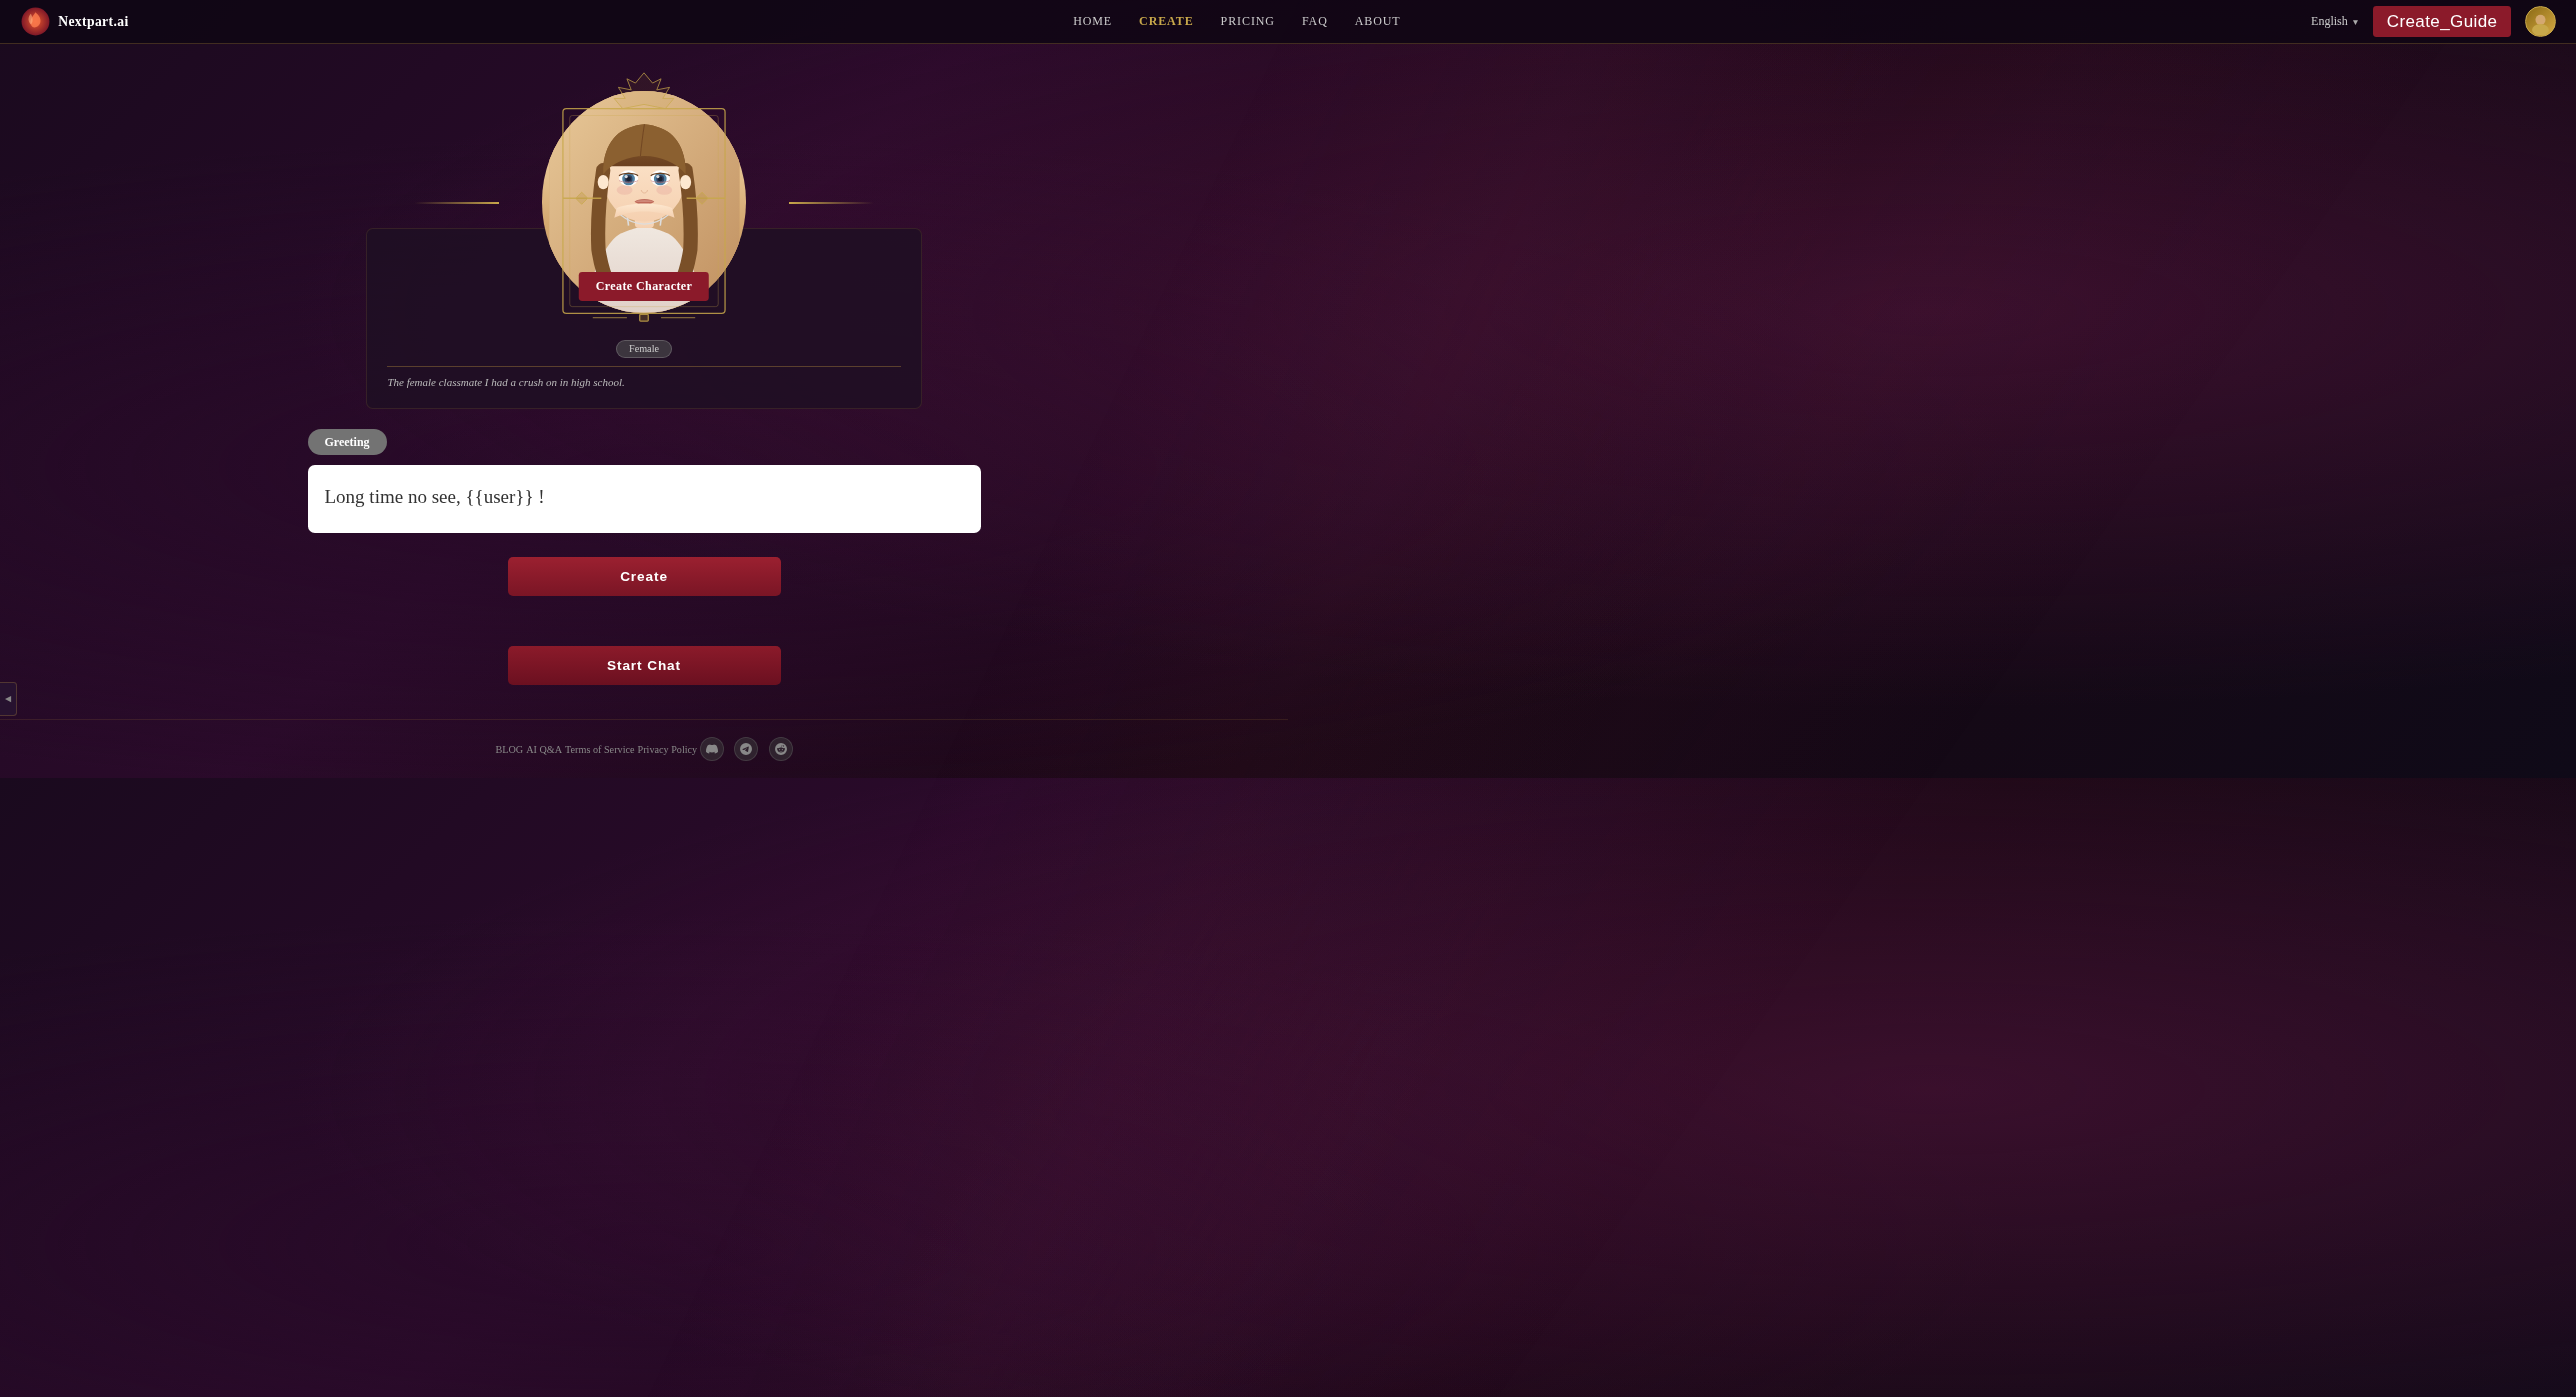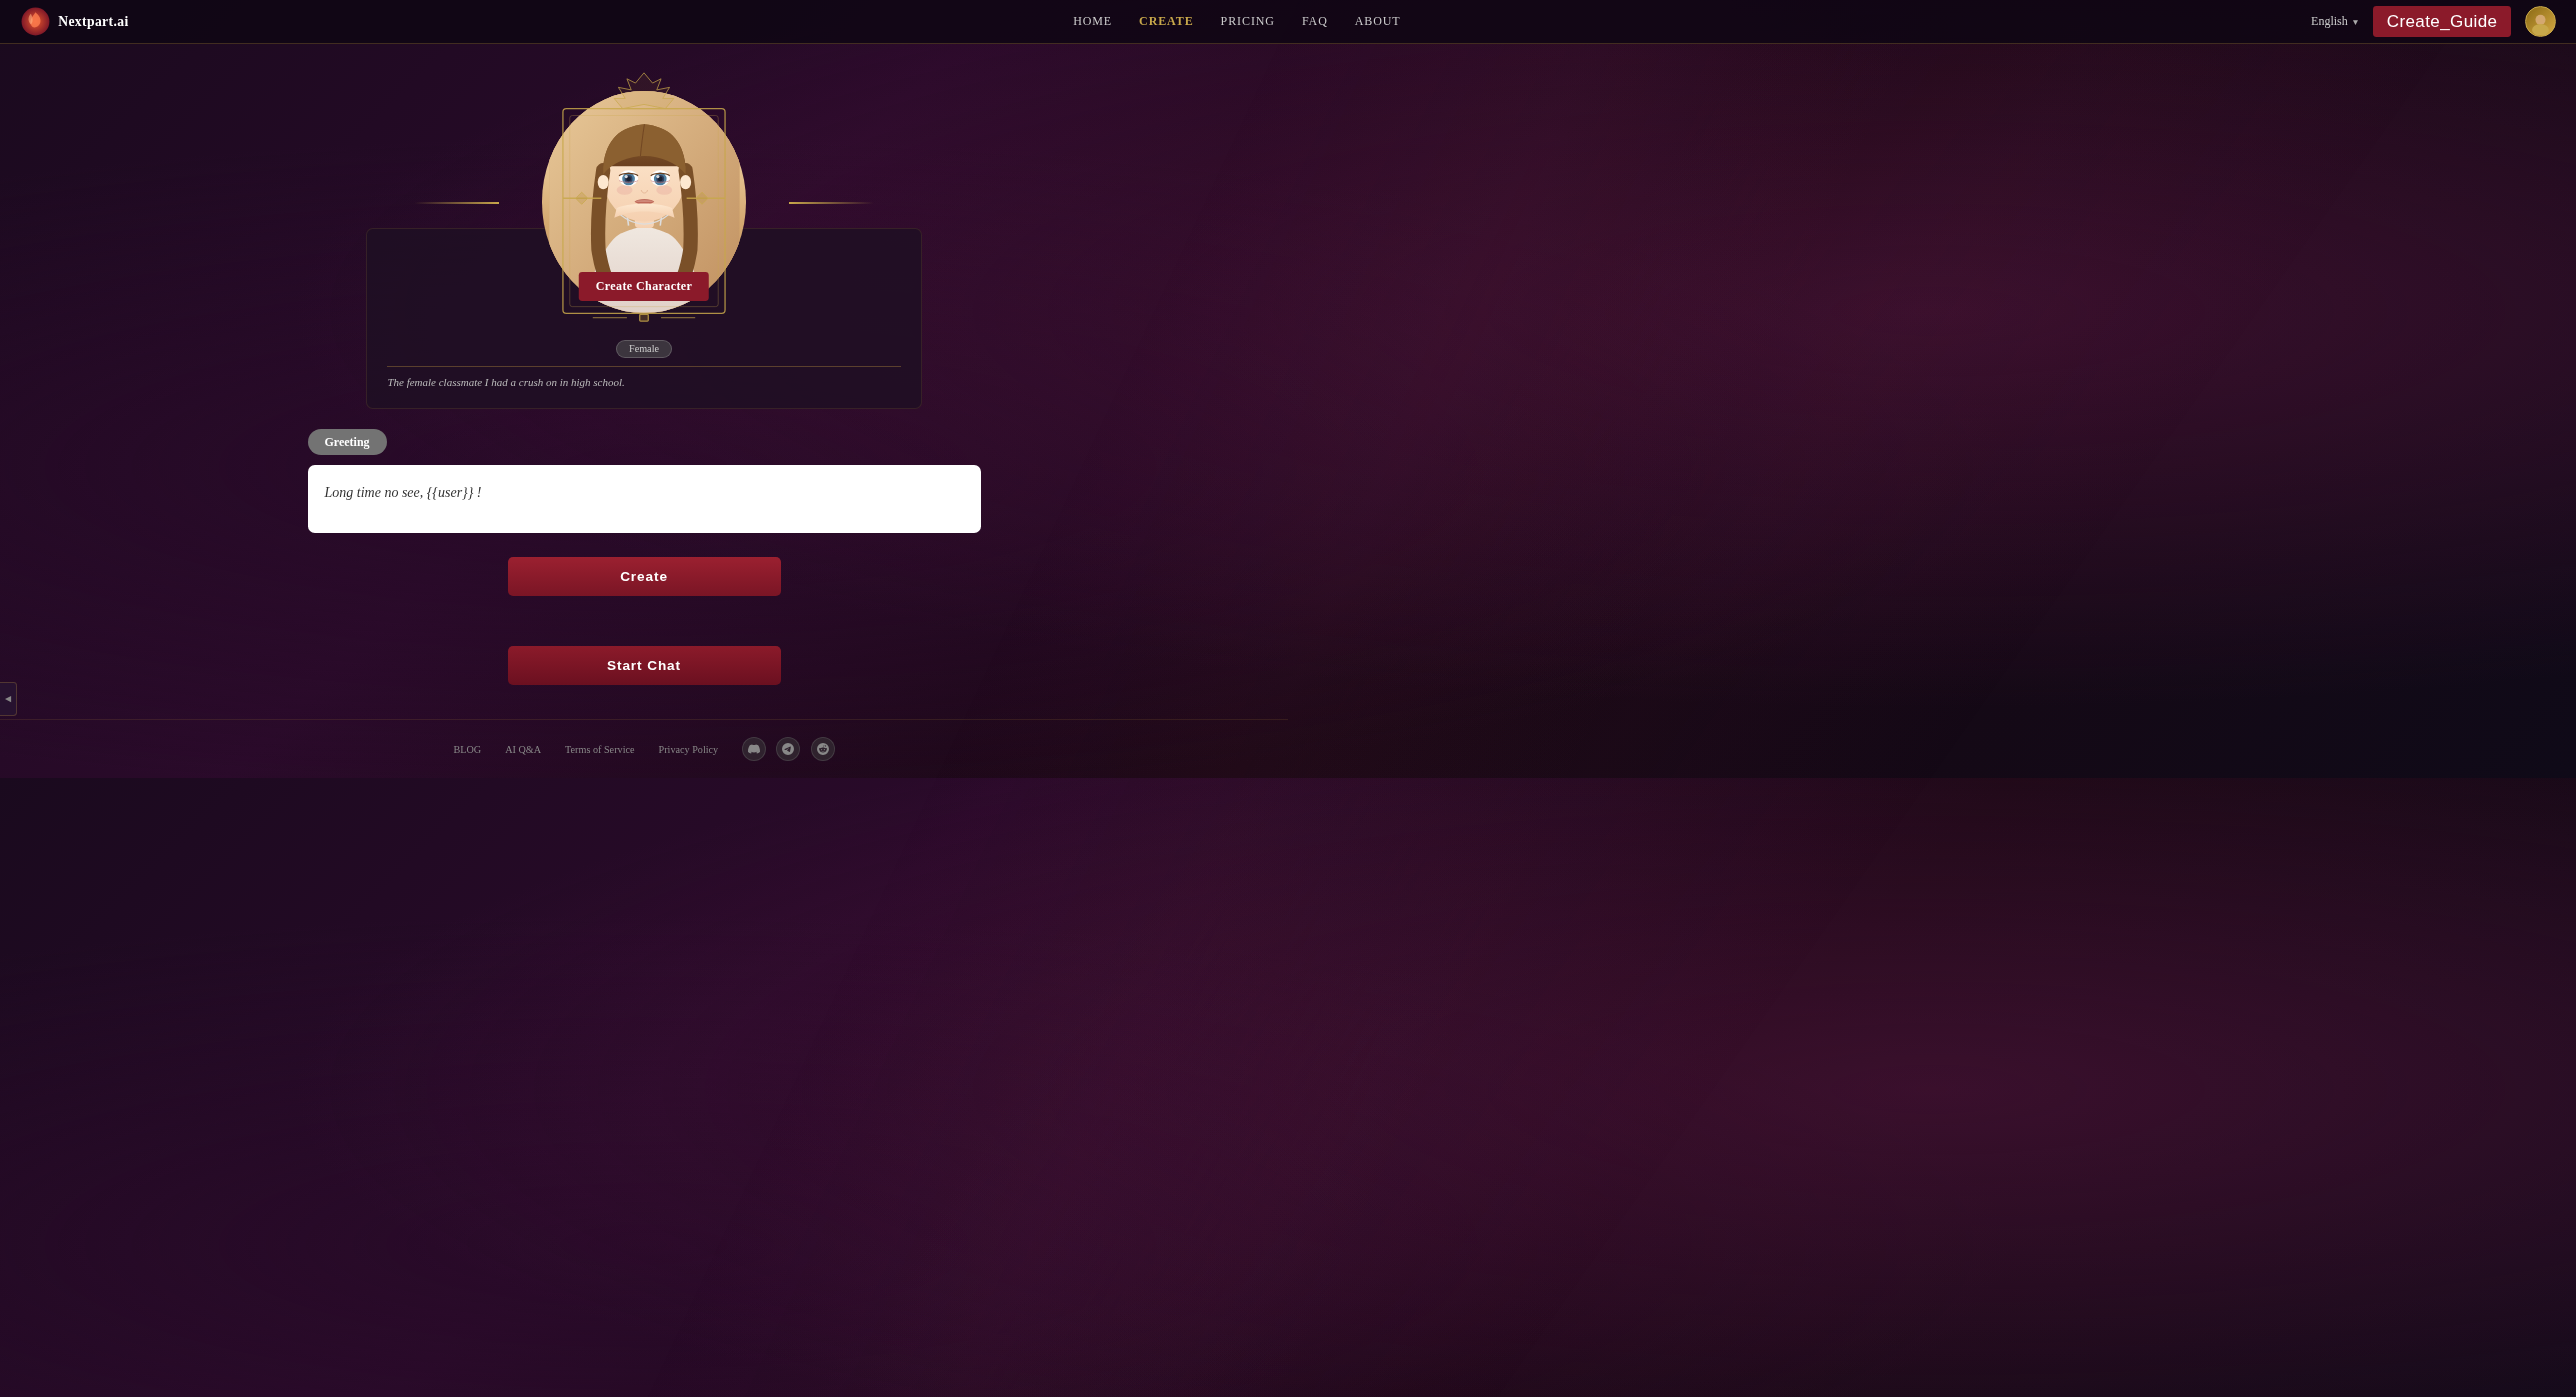--- a/index.html
+++ b/index.html
@@ -272,23 +272,22 @@
 
     .greeting-box {
       background: #fff;
       border-radius: 6.8px;
       padding: 17px 17px;
       min-height: 68px;
     }
 
     .greeting-text {
       color: #333;
-      font-size: 14px;
+      font-size: 19px;
       line-height: 1.6;
-      font-style: italic;
     }
 
     
     .action-buttons {
       display: flex;
       flex-direction: column;
       align-items: center;
       gap: 10.2px;
       margin-top: 24px;
       width: 100%;
@@ -321,21 +320,21 @@
       margin-top: 40px;
     }
 
     
     footer {
       margin-top: 34px;
       padding: 17px 0;
       display: flex;
       align-items: center;
       justify-content: center;
-      gap: 24px;
+      gap: 3px;
       border-top: 0.9px solid rgba(180,140,60,0.15);
       width: 100%;
       position: relative;
       z-index: 1;
     }
 
     .footer-link {
       color: #888;
       font-size: 10.2px;
       text-decoration: none;

